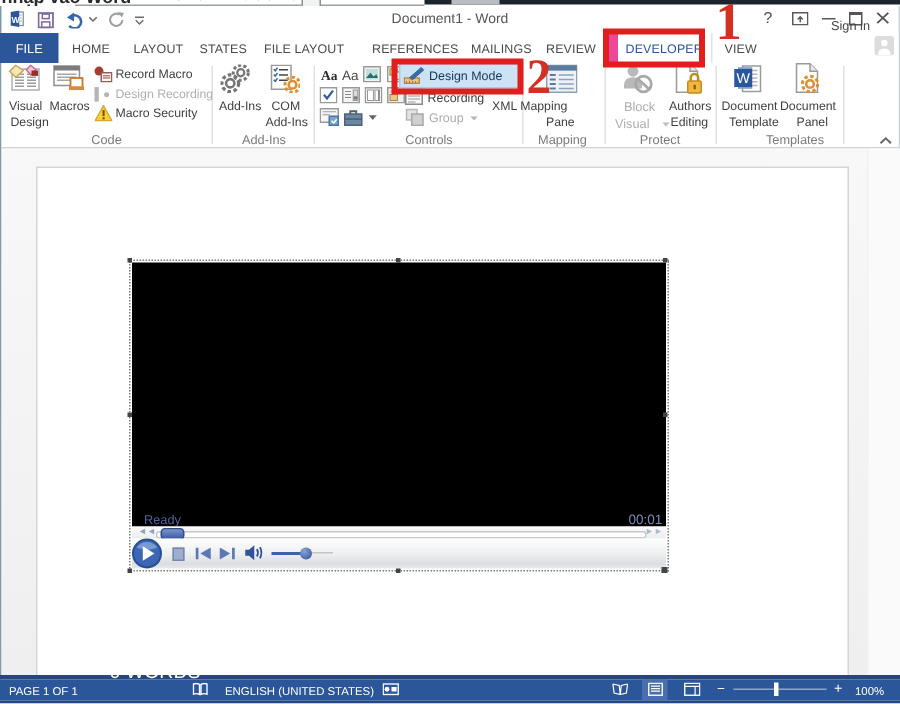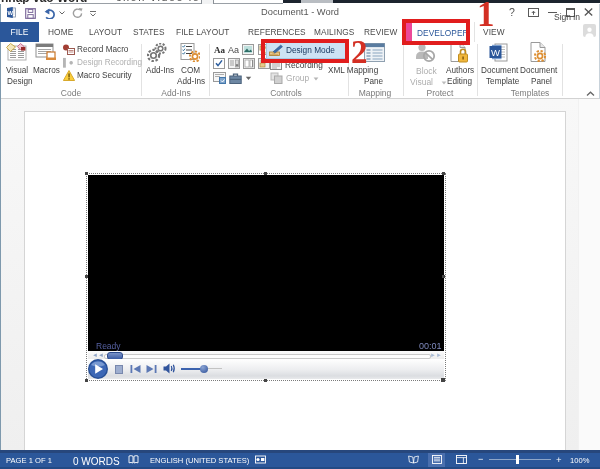--- a/index.html
+++ b/index.html
@@ -344,21 +344,21 @@
 
 <div class="abs" style="left:402px;top:19px;width:60px;height:17.5px;border:4.5px solid #e11d1d"></div>
 <div class="abs" style="left:477px;top:-5.5px;font-size:35px;font-weight:bold;color:#d32f23;font-family:'Liberation Serif',serif">1</div>
 <div class="abs" style="left:261px;top:39px;width:80px;height:15.5px;border:4.5px solid #e11d1d"></div>
 <div class="abs" style="left:351px;top:33.5px;font-size:33px;font-weight:bold;color:#d32f23;font-family:'Liberation Serif',serif">2</div>
 
 <div class="abs" style="left:0;top:450px;width:600px;height:3px;background:#27477c"></div>
 <div class="abs" style="left:0;top:453px;width:600px;height:13.5px;background:#2b579a;color:#fff"></div>
 <div class="abs" style="left:0;top:466.5px;width:600px;height:2.5px;background:#234a84"></div>
 <div class="abs w" style="left:6px;top:456px;font-size:7.6px">PAGE 1 OF 1</div>
-<div class="abs w" style="left:73px;top:456px;font-size:10px">0 WORDS</div>
+<div class="abs w" style="left:73px;top:440px;font-size:13px">0 WORDS</div>
 <svg class="abs" style="left:128px;top:455px" width="11" height="9" viewBox="0 0 11 9">
   <path d="M1 1 Q3 0.2 5 1.2 L5 8 Q3 7 1 7.8 Z M10 1 Q8 0.2 6 1.2 L6 8 Q8 7 10 7.8 Z" fill="none" stroke="#fff" stroke-width="0.9"></path>
 </svg>
 <div class="abs w" style="left:150px;top:456px;font-size:7.6px">ENGLISH (UNITED STATES)</div>
 <svg class="abs" style="left:255px;top:455px" width="11" height="9" viewBox="0 0 11 9">
   <rect x="0.5" y="1" width="10" height="7" fill="none" stroke="#fff" stroke-width="0.9"></rect>
   <circle cx="3" cy="4.5" r="1.6" fill="#fff"></circle>
     <rect x="6" y="3" width="3.4" height="3" fill="#fff"></rect>
 </svg>
 <svg class="abs" style="left:408px;top:455px" width="11" height="9" viewBox="0 0 11 9">

